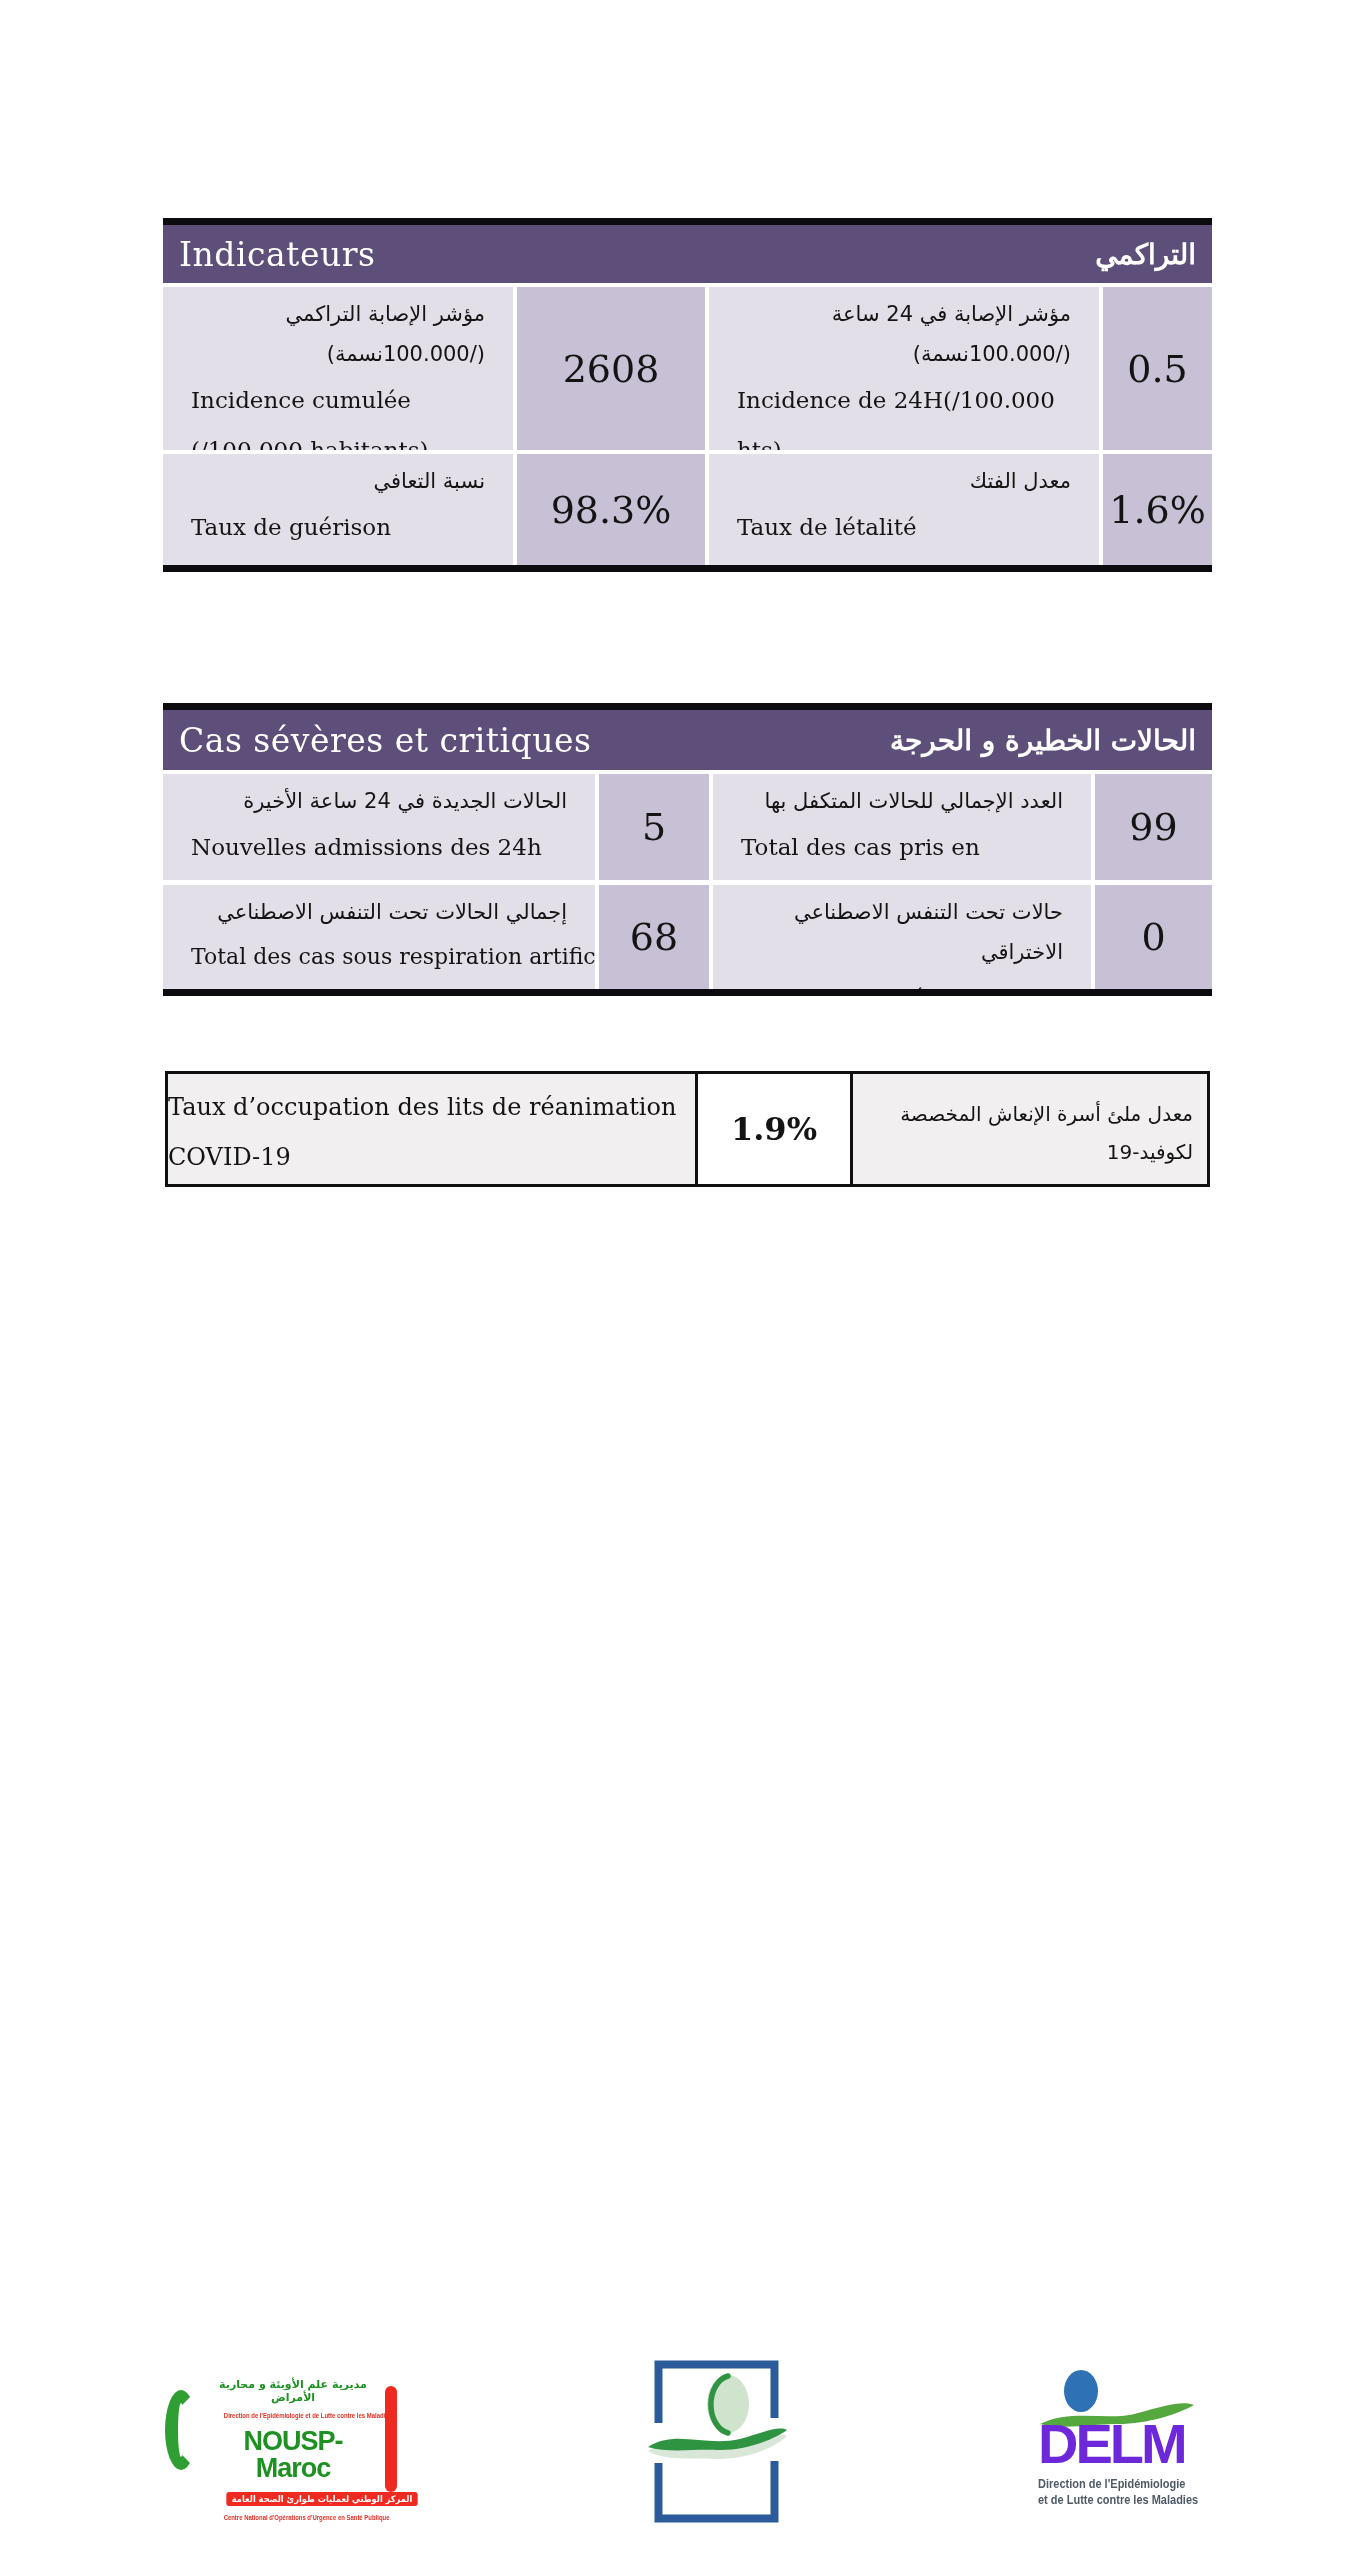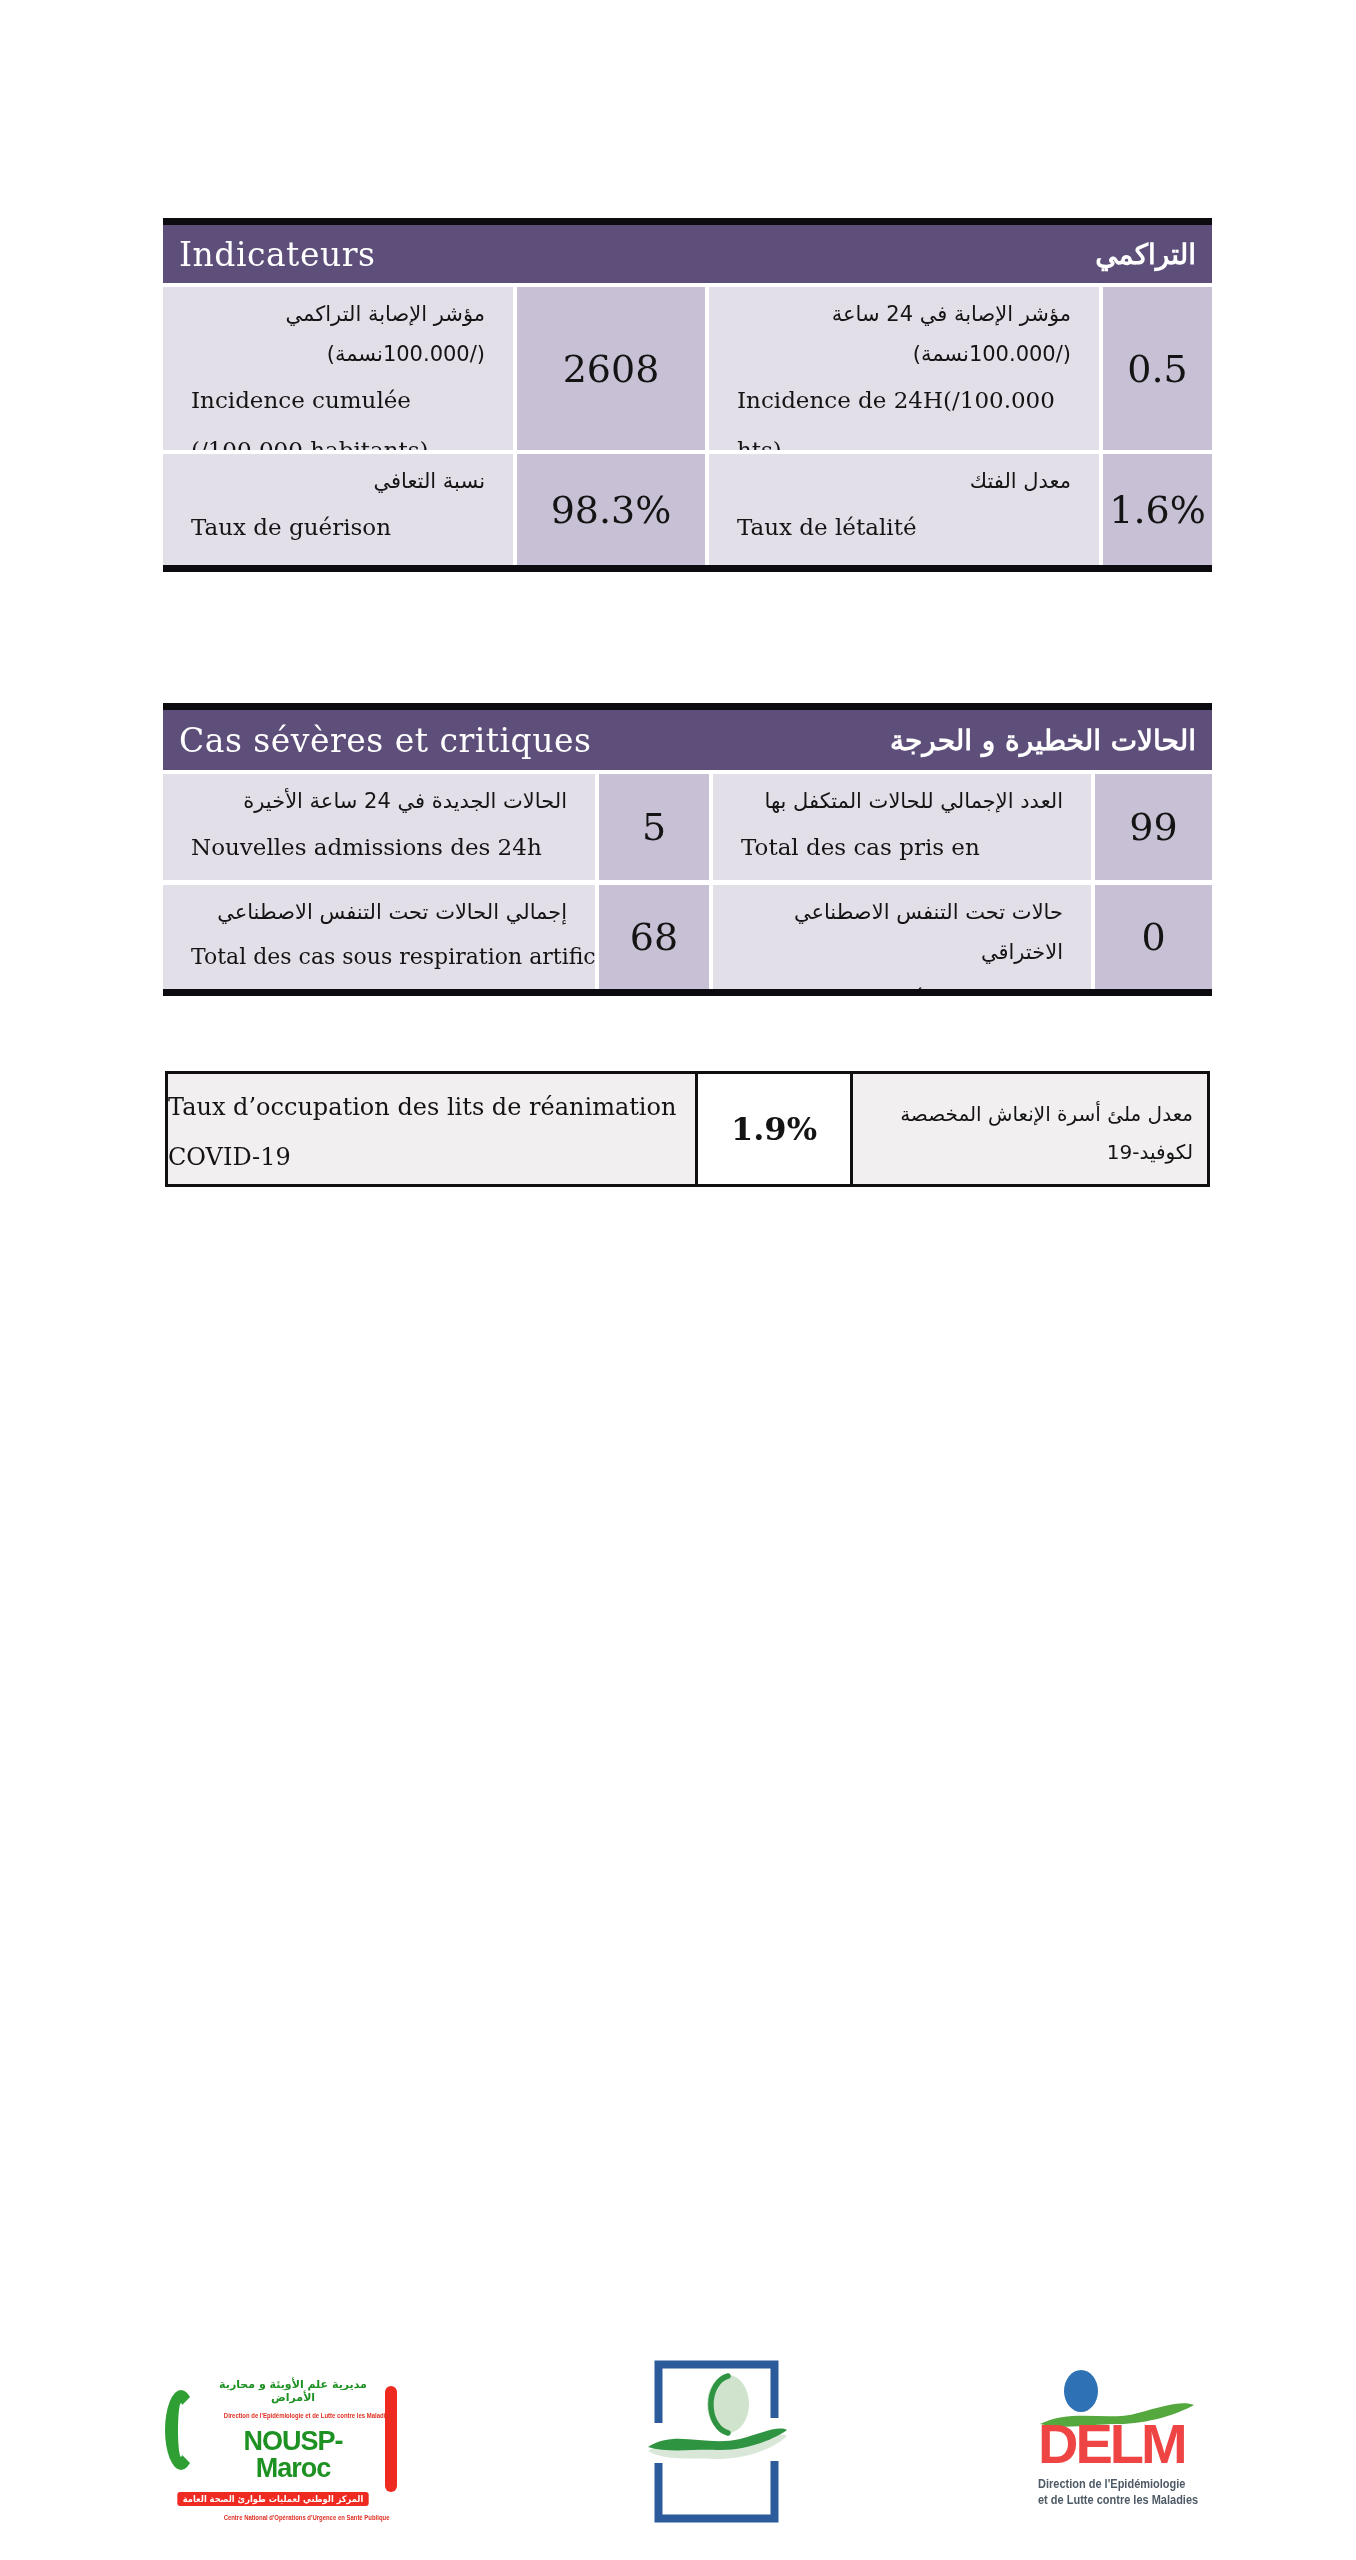--- a/index.html
+++ b/index.html
@@ -79,38 +79,38 @@
   .nousp-small {
     font-size:7px; font-weight:bold; color:#e03024; margin-top:1px;
     display:inline-block; transform:scaleX(0.85); transform-origin:center;
     white-space:nowrap;
   }
   .nousp-name {
     font-size:27px; font-weight:bold; color:#1e9123; letter-spacing:-1px;
     margin-top:6px; line-height:1;
   }
   .nousp-band-row {
-    margin-top:10px; display:flex; align-items:center; justify-content:flex-end; gap:3px;
+    margin-top:10px; display:flex; align-items:center; justify-content:flex-start; gap:3px;
   }
   .dot { width:9px; height:9px; border-radius:50%; display:inline-block; }
   .dot-g { background:#3aa33a; } .dot-o { background:#ef8b1f; } .dot-r { background:#e6251f; }
   .nousp-band {
     background:#ee2a21; color:#ffffff; font-family:"DejaVu Sans",sans-serif;
     direction:rtl; font-size:9px; font-weight:bold; padding:2px 6px;
     border-radius:3px; white-space:nowrap; transform:scaleX(0.92);
   }
   .ministry { position:absolute; left:645px; top:2357px; width:145px; height:170px; }
   .delm { position:absolute; left:1038px; top:2370px; width:168px; height:145px;
           font-family:"Liberation Sans",sans-serif; }
   .delm-head { position:absolute; left:26px; top:0; width:34px; height:42px;
                background:#2e71b4; border-radius:50%; }
   .delm-swoosh { position:absolute; left:0; top:28px; }
   .delm-name {
     position:absolute; left:0; top:46px; font-size:56px; font-weight:bold;
-    color:#ef4444; letter-spacing:-3px; line-height:1;
+    color:#6d28d9; letter-spacing:-3px; line-height:1;
   }
   .delm-tag {
     position:absolute; left:0; top:106px; font-size:12.5px; font-weight:bold;
     color:#4d5a66; line-height:1.3; white-space:nowrap;
     transform:scaleX(0.88); transform-origin:left;
   }
 </style>
 </head>
 <body>
 

